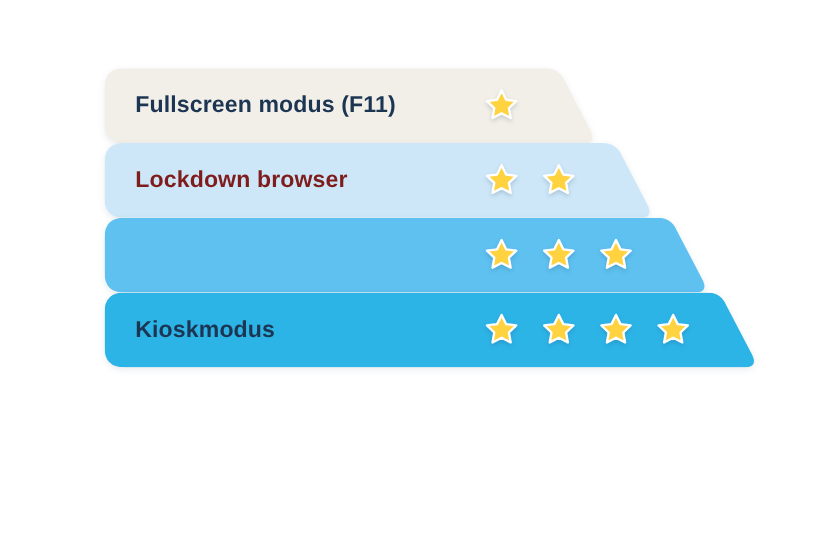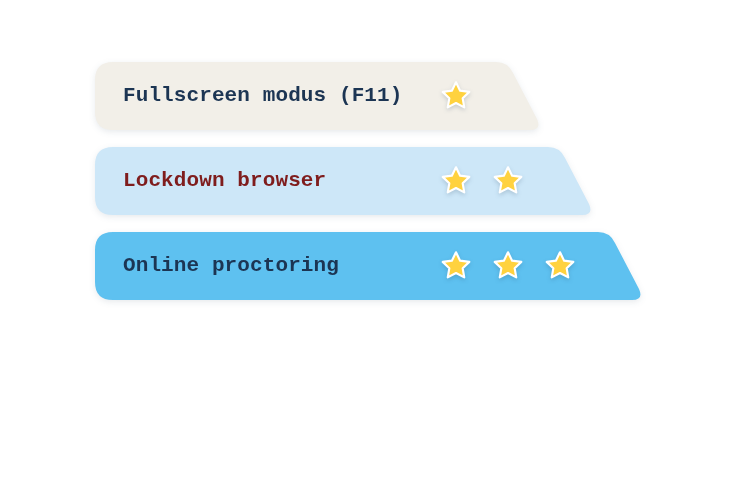--- a/index.html
+++ b/index.html
@@ -16,22 +16,20 @@
     height: 486px;
     background: #ffffff;
     overflow: hidden;
   }
   .diagram {
     position: absolute;
     left: 95px;
     top: 62px;
     display: flex;
     flex-direction: column;
-    gap: 17px;
-    font-family: Liberation Mono, monospace;
   }
   .bar-wrap {
     filter: drop-shadow(0 2px 3px rgba(20, 50, 80, 0.10));
   }
   .bar {
     position: relative;
     height: 68px;
   }
   .bar .label {
     position: absolute;
@@ -85,29 +83,47 @@
             </svg>
             <svg viewBox="0 0 24 24" class="star">
               <path d="M12 1.7l3.1 6.3 6.9 0.9 -5 4.8 1.2 6.8 -6.2 -3.2 -6.2 3.2 1.2 -6.8 -5 -4.8 6.9 -0.9z" fill="#ffd23f" stroke="#ffffff" stroke-width="1.6" stroke-linejoin="round"></path>
             </svg>
           </span>
     </div>
   </div>
 
   <div class="bar-wrap">
     <div class="bar" style="width: 549px; background: rgb(94, 193, 240); clip-path: path(&quot;M 18 0 H 503 Q 515 0 520 11 L 544 57 Q 549 68 537 68 H 18 Q 0 68 0 50 V 18 Q 0 0 18 0 Z&quot;);">
-      <span class="label" style="color: rgb(28, 53, 83);">Online proctoring</span>
       <span class="stars">
             <svg viewBox="0 0 24 24" class="star">
               <path d="M12 1.7l3.1 6.3 6.9 0.9 -5 4.8 1.2 6.8 -6.2 -3.2 -6.2 3.2 1.2 -6.8 -5 -4.8 6.9 -0.9z" fill="#ffd23f" stroke="#ffffff" stroke-width="1.6" stroke-linejoin="round"></path>
             </svg>
             <svg viewBox="0 0 24 24" class="star">
               <path d="M12 1.7l3.1 6.3 6.9 0.9 -5 4.8 1.2 6.8 -6.2 -3.2 -6.2 3.2 1.2 -6.8 -5 -4.8 6.9 -0.9z" fill="#ffd23f" stroke="#ffffff" stroke-width="1.6" stroke-linejoin="round"></path>
             </svg>
             <svg viewBox="0 0 24 24" class="star">
               <path d="M12 1.7l3.1 6.3 6.9 0.9 -5 4.8 1.2 6.8 -6.2 -3.2 -6.2 3.2 1.2 -6.8 -5 -4.8 6.9 -0.9z" fill="#ffd23f" stroke="#ffffff" stroke-width="1.6" stroke-linejoin="round"></path>
             </svg>
           </span>
     </div>
   </div>
 
+  <div class="bar-wrap">
+    <div class="bar" style="width: 594px; background: rgb(45, 180, 231); clip-path: path(&quot;M 18 0 H 548 Q 560 0 565 11 L 589 57 Q 594 68 582 68 H 18 Q 0 68 0 50 V 18 Q 0 0 18 0 Z&quot;);">
+      <span class="label" style="color: rgb(28, 53, 83);">Kioskmodus</span>
+      <span class="stars">
+            <svg viewBox="0 0 24 24" class="star">
+              <path d="M12 1.7l3.1 6.3 6.9 0.9 -5 4.8 1.2 6.8 -6.2 -3.2 -6.2 3.2 1.2 -6.8 -5 -4.8 6.9 -0.9z" fill="#ffd23f" stroke="#ffffff" stroke-width="1.6" stroke-linejoin="round"></path>
+            </svg>
+            <svg viewBox="0 0 24 24" class="star">
+              <path d="M12 1.7l3.1 6.3 6.9 0.9 -5 4.8 1.2 6.8 -6.2 -3.2 -6.2 3.2 1.2 -6.8 -5 -4.8 6.9 -0.9z" fill="#ffd23f" stroke="#ffffff" stroke-width="1.6" stroke-linejoin="round"></path>
+            </svg>
+            <svg viewBox="0 0 24 24" class="star">
+              <path d="M12 1.7l3.1 6.3 6.9 0.9 -5 4.8 1.2 6.8 -6.2 -3.2 -6.2 3.2 1.2 -6.8 -5 -4.8 6.9 -0.9z" fill="#ffd23f" stroke="#ffffff" stroke-width="1.6" stroke-linejoin="round"></path>
+            </svg>
+            <svg viewBox="0 0 24 24" class="star">
+              <path d="M12 1.7l3.1 6.3 6.9 0.9 -5 4.8 1.2 6.8 -6.2 -3.2 -6.2 3.2 1.2 -6.8 -5 -4.8 6.9 -0.9z" fill="#ffd23f" stroke="#ffffff" stroke-width="1.6" stroke-linejoin="round"></path>
+            </svg>
+          </span>
+    </div>
+  </div>
 </div>
 </div>
 
 </body></html>

